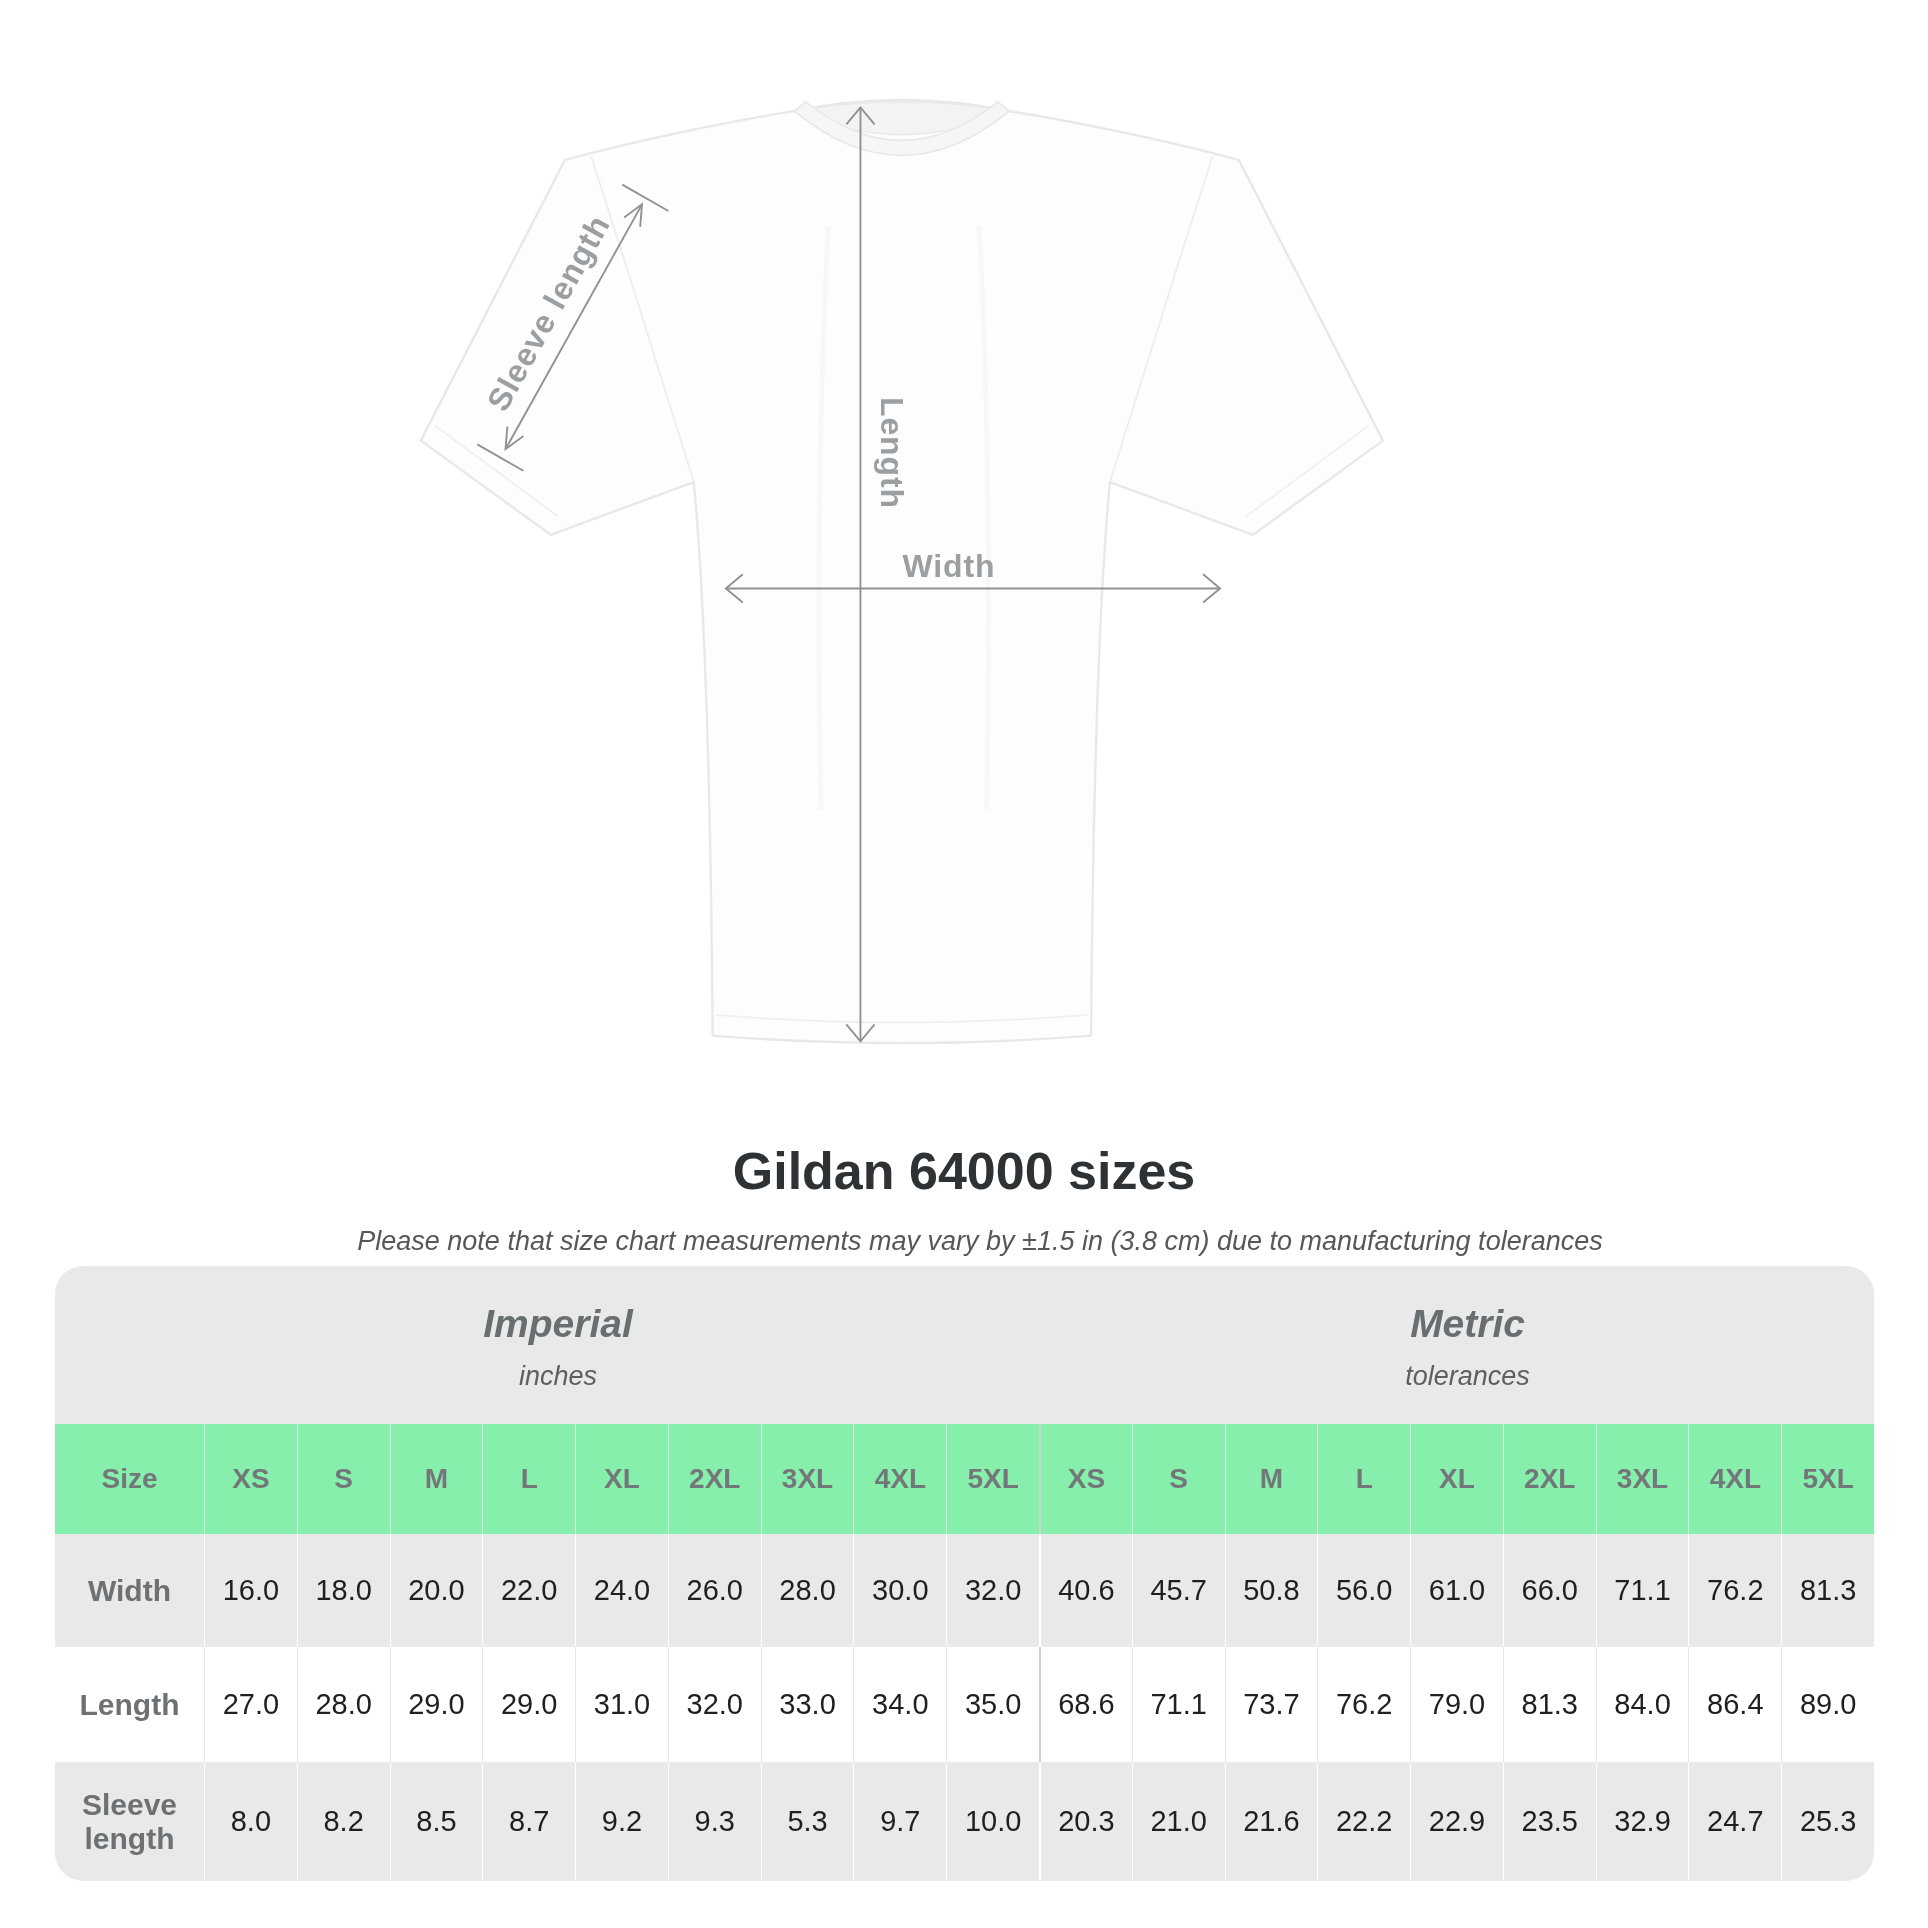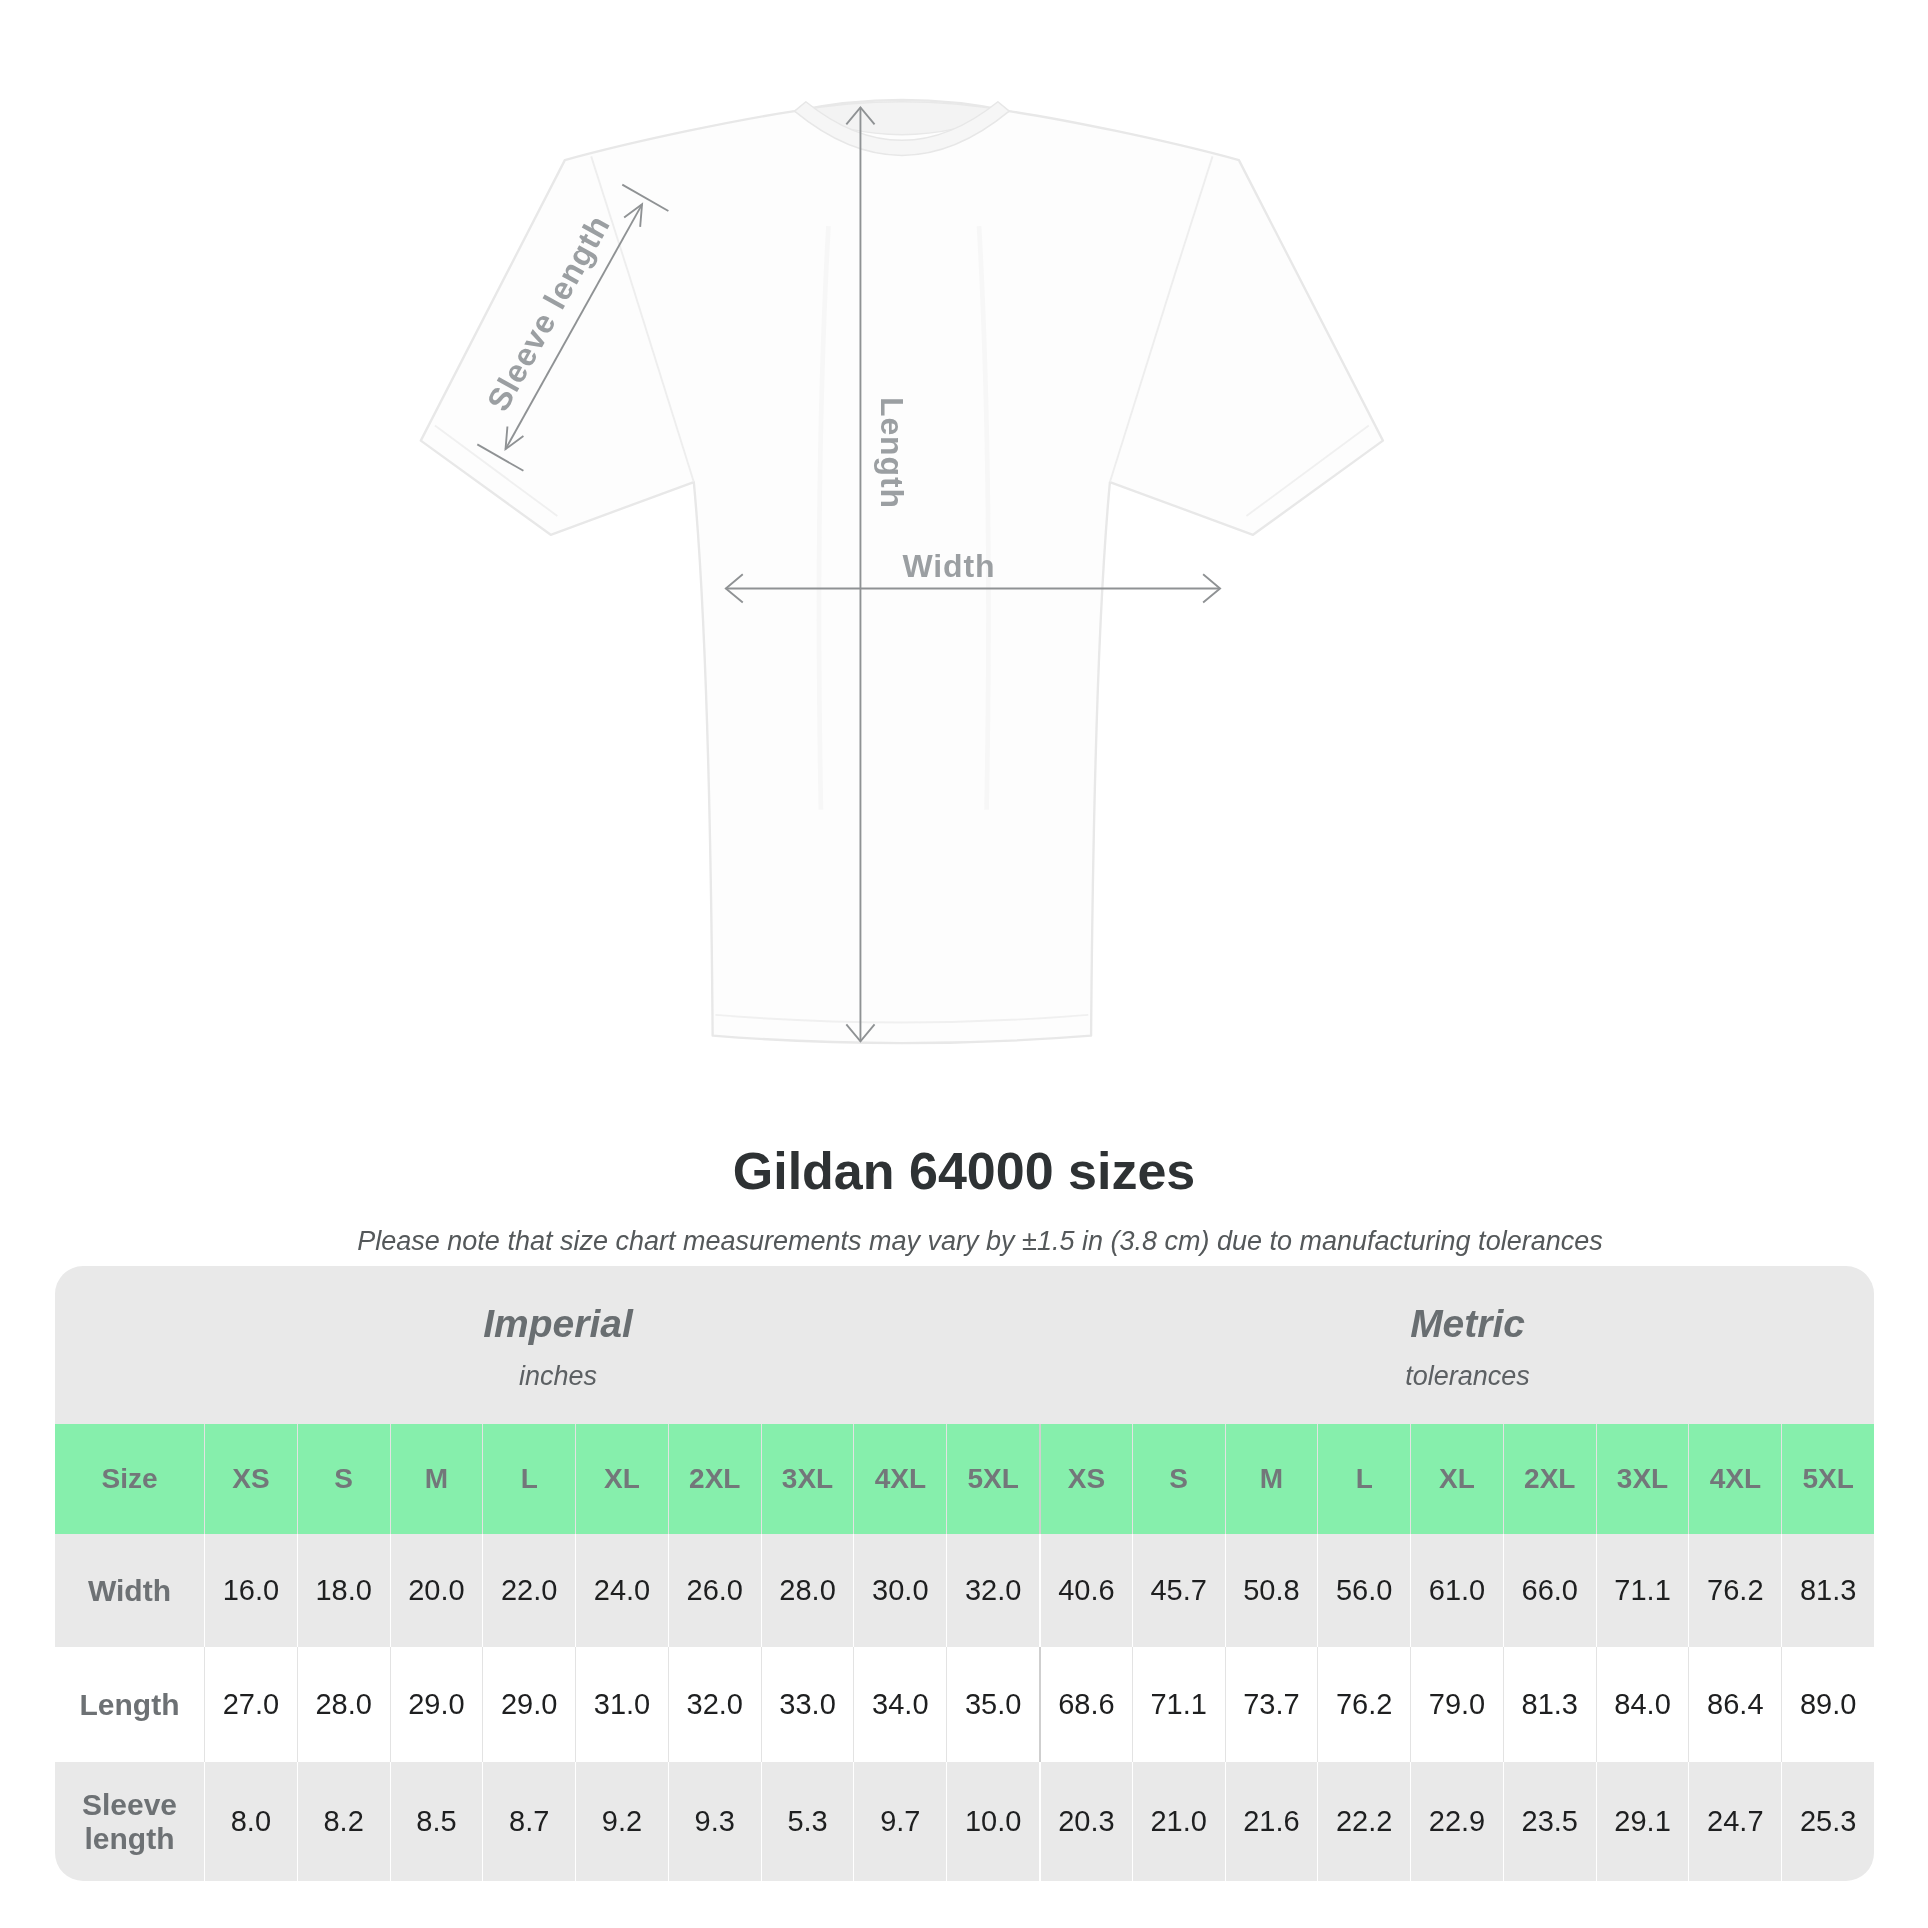--- a/index.html
+++ b/index.html
@@ -207,20 +207,20 @@
         <div class="cell">9.3</div>
         <div class="cell">5.3</div>
         <div class="cell">9.7</div>
         <div class="cell">10.0</div>
         <div class="cell metric-start">20.3</div>
         <div class="cell">21.0</div>
         <div class="cell">21.6</div>
         <div class="cell">22.2</div>
         <div class="cell">22.9</div>
         <div class="cell">23.5</div>
-        <div class="cell">29.1</div>
+        <div class="cell">32.9</div>
         <div class="cell">24.7</div>
         <div class="cell">25.3</div>
       </div>
 
   </div>
 </div>
 
 
 </body></html>

